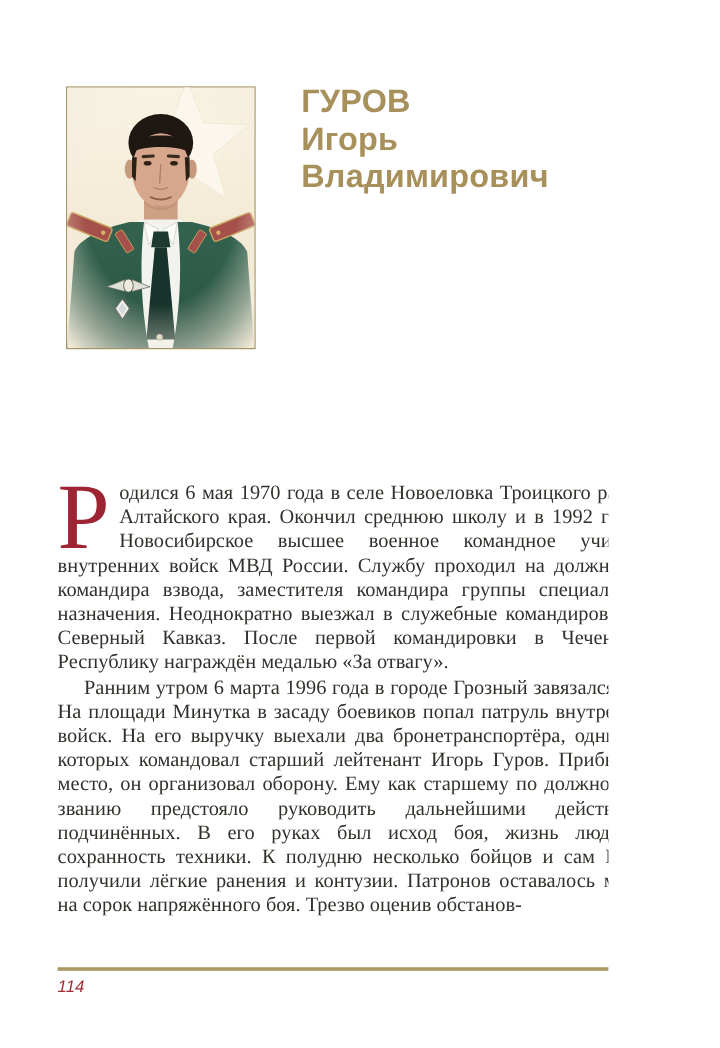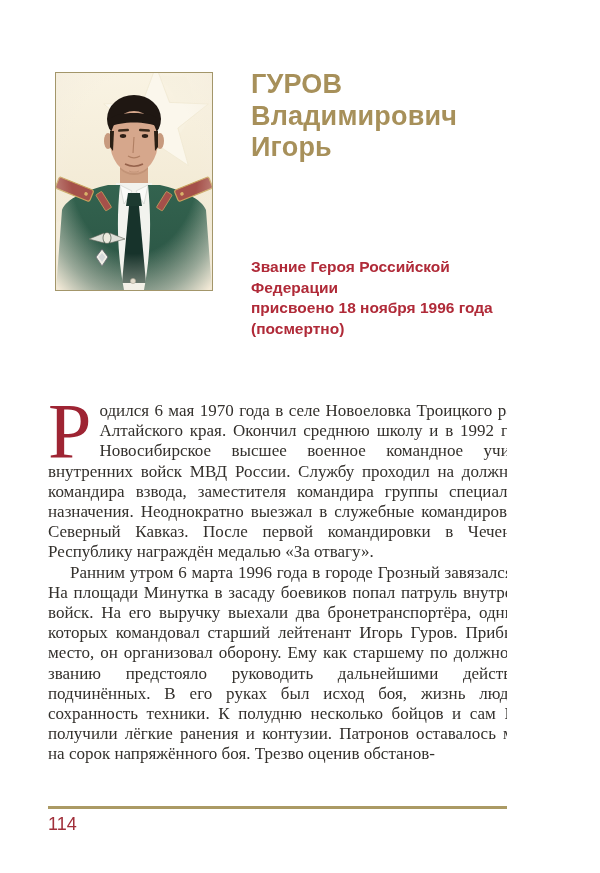--- a/index.html
+++ b/index.html
@@ -80,22 +80,23 @@
     top: 806px;
     width: 500px;
     height: 3px;
     background: #ab9a64;
   }
   .page-number {
     position: absolute;
     left: 48px;
     top: 814px;
     font-family: "Liberation Sans", "DejaVu Sans", sans-serif;
-    font-size: 18px;
+    font-size: 14px;
     color: #a12f3a;
+    font-style: italic;
   }
 </style>
 </head>
 <body>
 
 <div class="page">
 
   <div class="photo-frame">
     <svg viewBox="0 0 156 217" aria-hidden="true">
       <defs>
@@ -171,28 +172,24 @@
         <polygon points="46,180 49.5,184 46,189 42.5,184" fill="#cfd4da"></polygon>
       </g>
       <circle cx="77" cy="208" r="2.6" fill="#d8d2c2" stroke="#8a8272" stroke-width="0.6"></circle>
 
       <rect width="156" height="217" fill="url(#vign)"></rect>
     </svg>
   </div>
 
   <div class="title-block">
     <div>ГУРОВ</div>
+    <div>Игорь</div>
     <div>Владимирович</div>
-    <div>Игорь</div>
   </div>
 
-  <div class="award-note">
-    <div>Звание Героя Российской Федерации</div>
-    <div>присвоено 18 ноября 1996 года (посмертно)</div>
-  </div>
 
   <div class="body-text">
     <p class="first-par"><span class="dropcap">Р</span><span>одился 6 мая 1970 года в селе Новоеловка Троицкого района Алтайского края. Окончил среднюю школу и в 1992 году – Новосибирское высшее военное командное училище внутренних войск МВД России. Службу проходил на должностях командира взвода, заместителя командира группы специального назначения. Неоднократно выезжал в служебные командировки на Северный Кавказ. После первой командировки в Чеченскую Республику награждён медалью «За отвагу».</span></p>
     <p><span>Ранним утром 6 марта 1996 года в городе Грозный завязался бой. На площади Минутка в засаду боевиков попал патруль внутренних войск. На его выручку выехали два бронетранспортёра, одним из которых командовал старший лейтенант Игорь Гуров. Прибыв на место, он организовал оборону. Ему как старшему по должности и званию предстояло руководить дальнейшими действиями подчинённых. В его руках был исход боя, жизнь людей и сохранность техники. К полудню несколько бойцов и сам Игорь получили лёгкие ранения и контузии. Патронов оставалось минут на сорок напряжённого боя. Трезво оценив обстанов-</span></p>
   </div>
 
   <div class="footer-rule"></div>
   <div class="page-number">114</div>
 
 </div>

